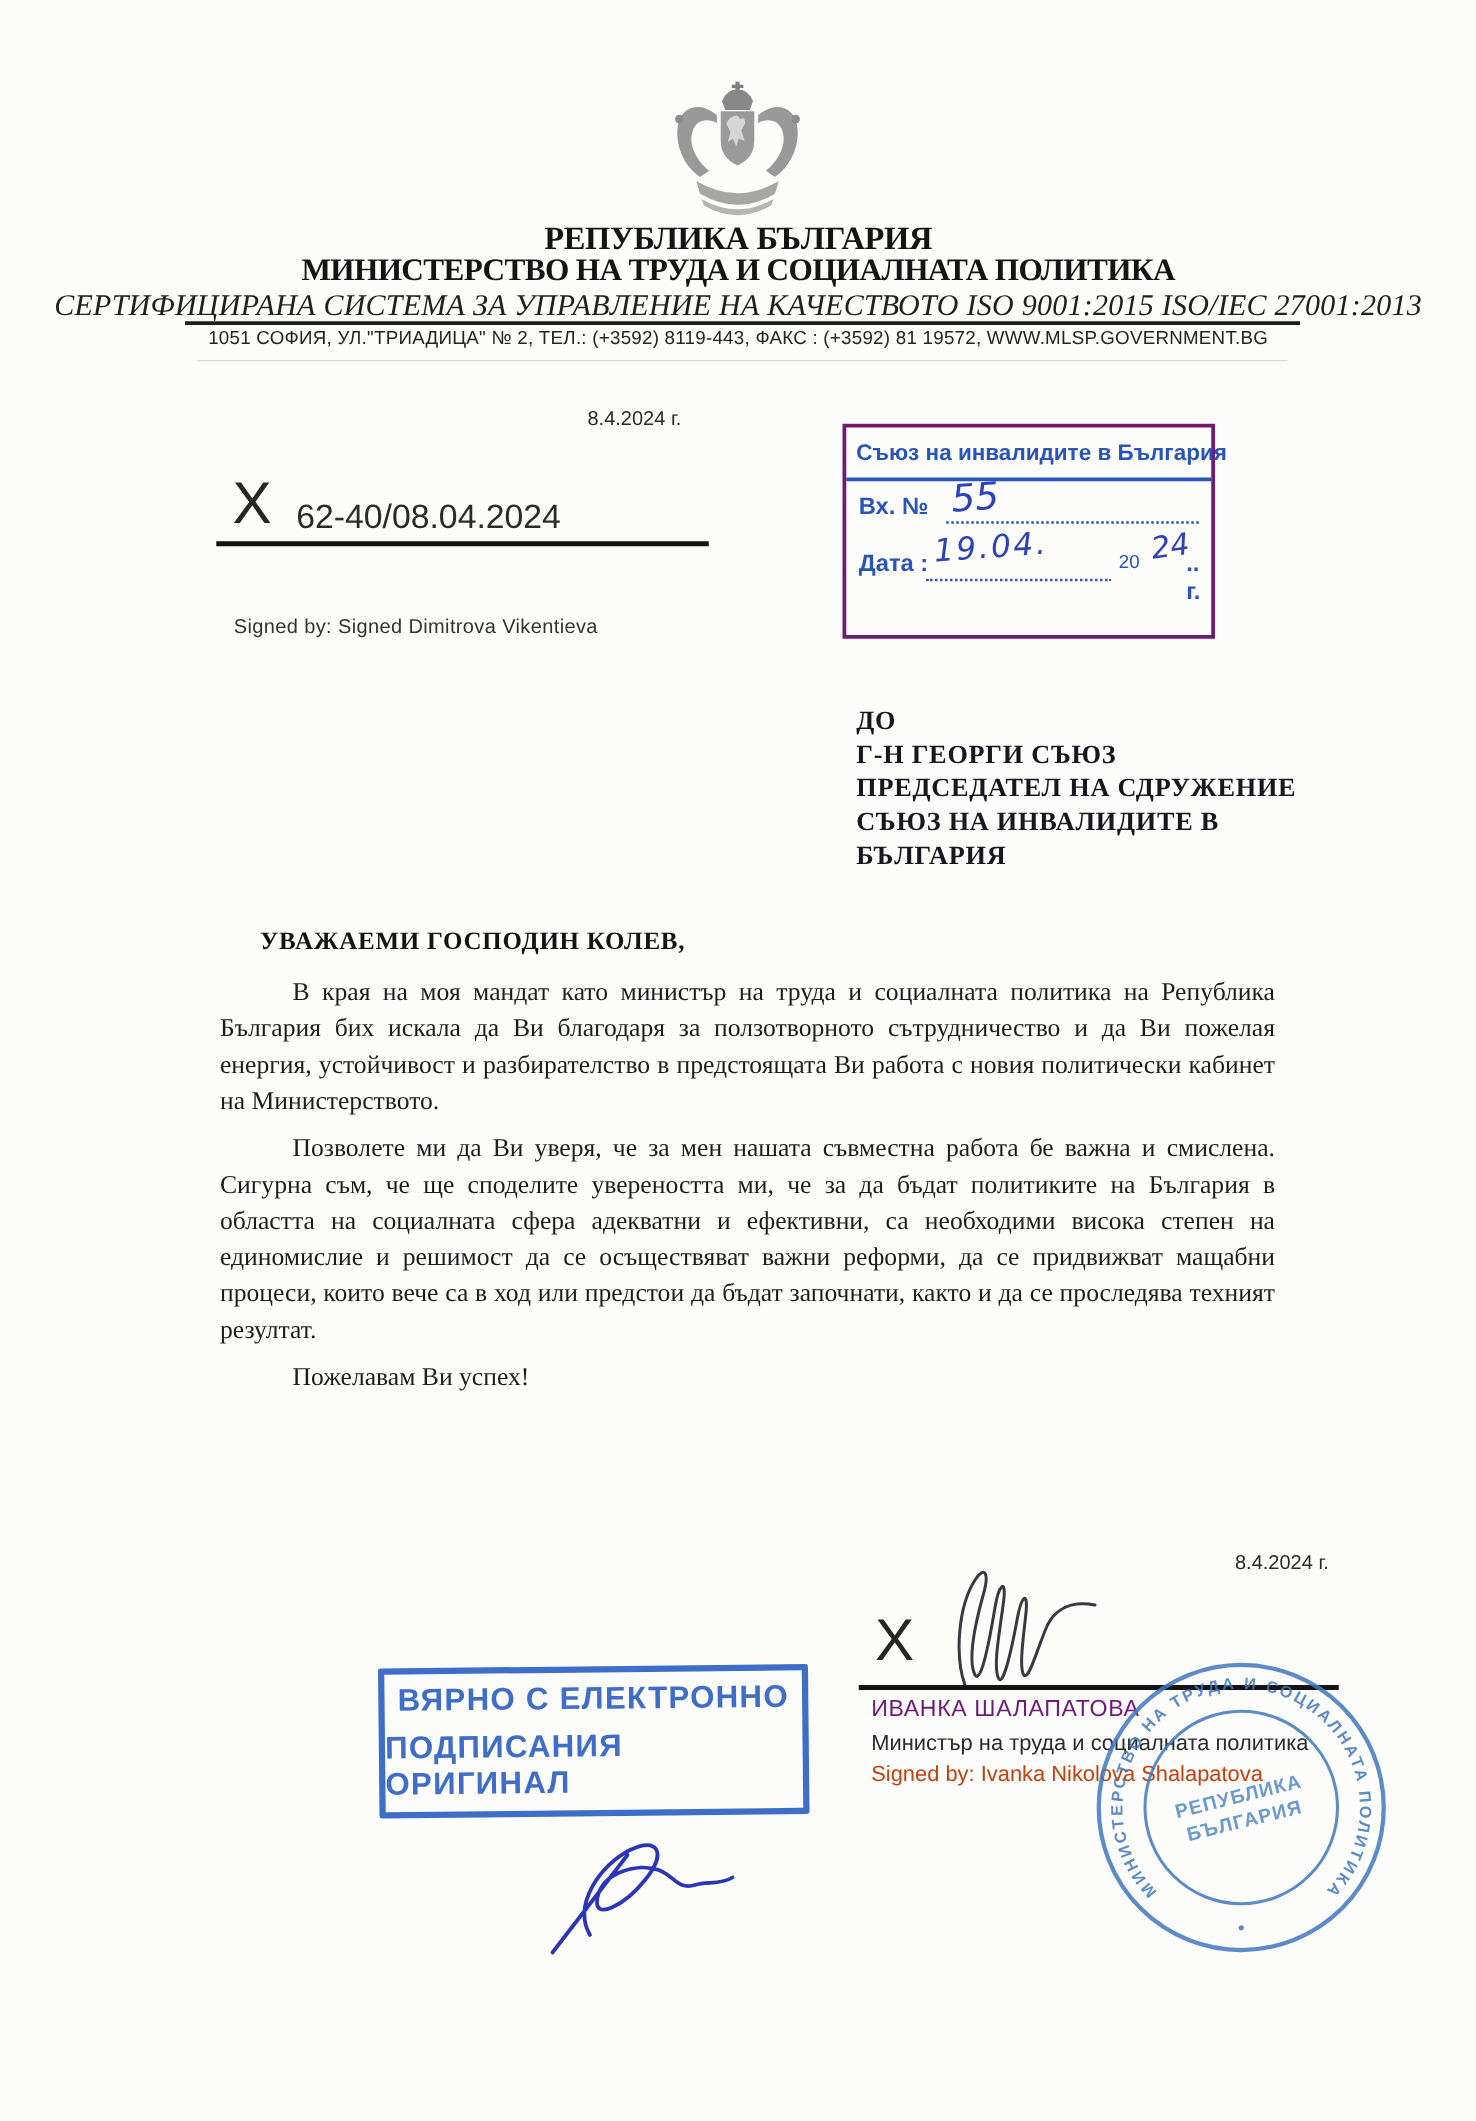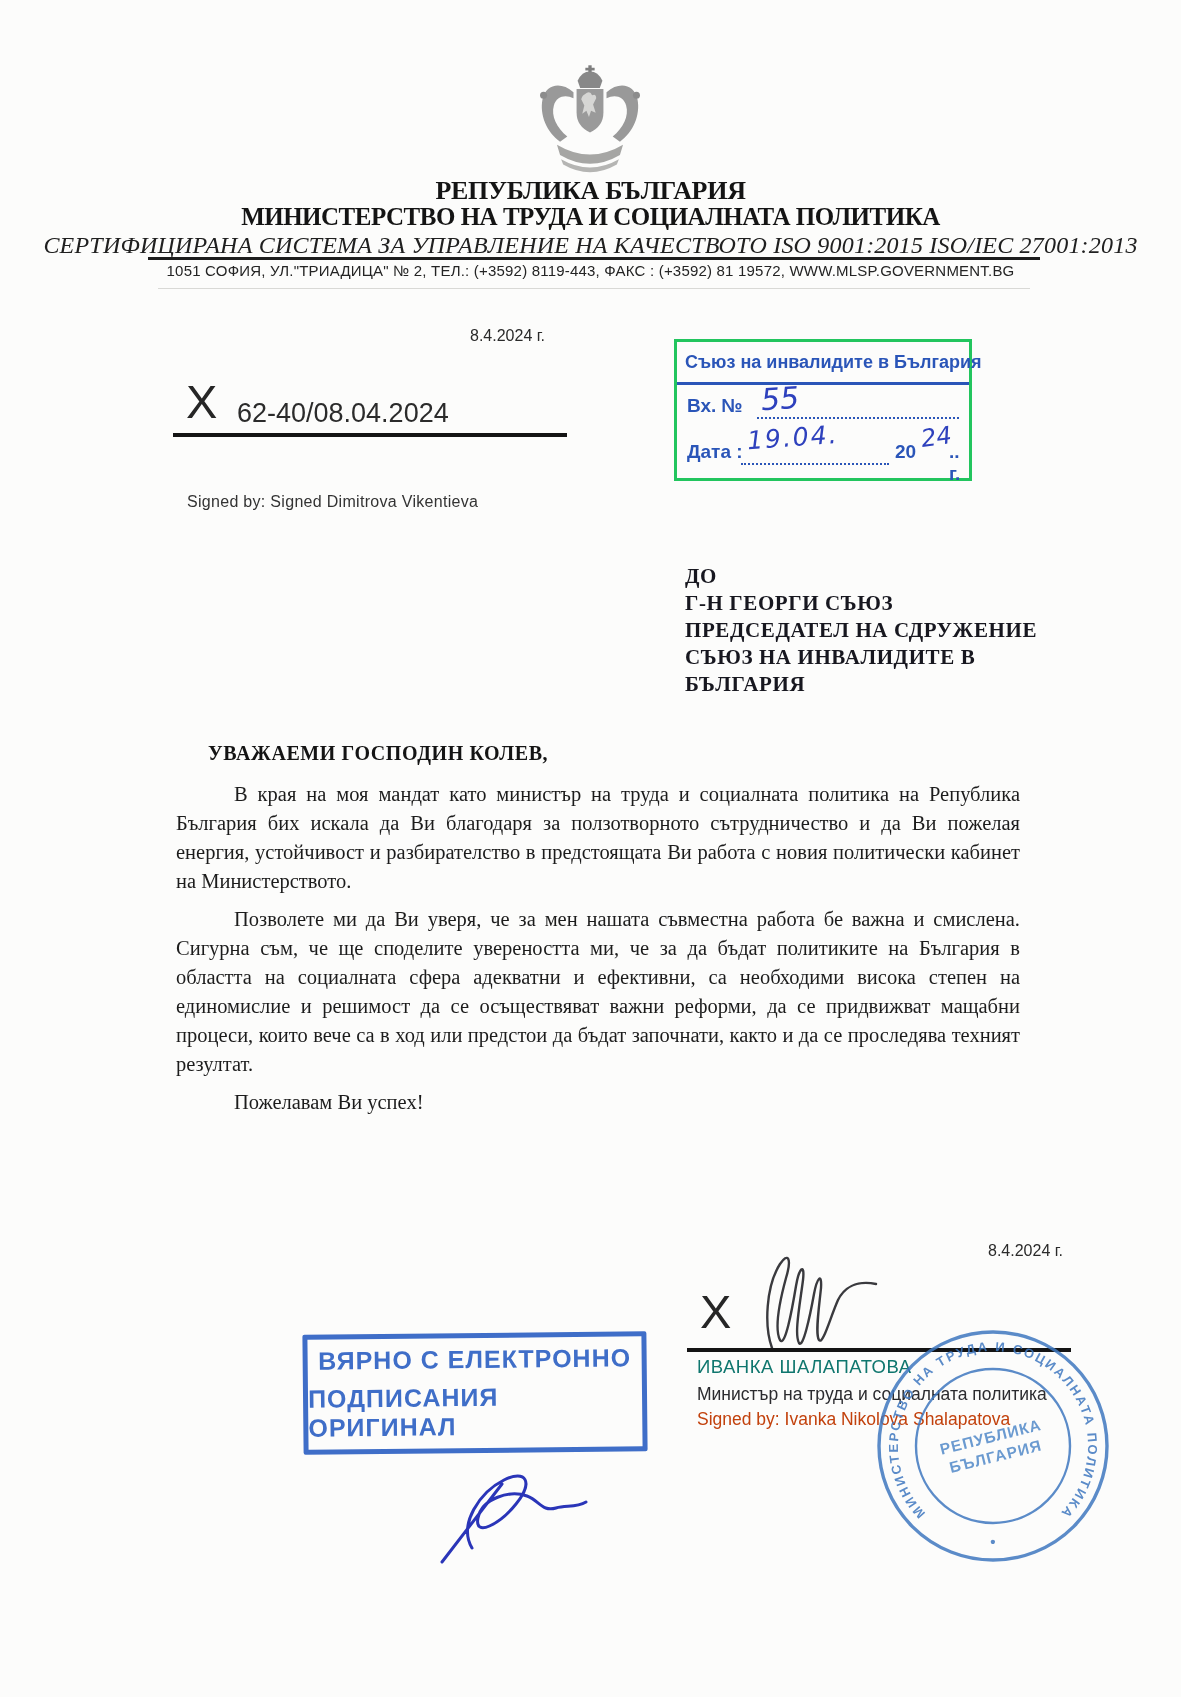--- a/index.html
+++ b/index.html
@@ -20,45 +20,45 @@
   .hdr-address{left:0;top:262px;width:100%;text-align:center;
     font-family:"Liberation Sans", sans-serif;font-size:15px;color:#242424;letter-spacing:0.2px;}
   .hdr-rule2{left:158px;top:288px;width:872px;height:1px;background:#d9d9d6;}
   
   .date-top{left:470px;top:327px;font-family:"Liberation Sans", sans-serif;font-size:16px;color:#2a2a2a;}
   .ref-x{left:186px;top:378px;font-family:"Liberation Sans", sans-serif;font-size:47px;color:#262626;line-height:1;}
   .ref-num{left:237px;top:398px;font-family:"Liberation Sans", sans-serif;font-size:27px;color:#2b2b2b;}
   .ref-line{left:173px;top:433px;width:394px;height:4px;background:#141414;}
   .signed-top{left:187px;top:493px;font-family:"Liberation Sans", sans-serif;font-size:16px;color:#333;letter-spacing:0.3px;}
   
-  .stampbox{left:674px;top:339px;width:298px;height:142px;border:3px solid #22c55e;color:#2a55b8;
+  .stampbox{left:674px;top:339px;width:298px;height:172px;border:3px solid #701a75;color:#2a55b8;
     font-family:"Liberation Sans", sans-serif;box-sizing:border-box;background:rgba(255,255,255,0);}
   .stampbox .title{height:40px;border-bottom:3px solid #2a55b8;display:flex;align-items:center;
     padding:0 8px;font-size:18px;font-weight:600;white-space:nowrap;}
   .stampbox .row{position:relative;height:46px;}
   .stampbox .lbl{position:absolute;left:10px;top:10px;font-size:19px;font-weight:600;}
   .dots{position:absolute;border-bottom:2px dotted #2a55b8;height:1px;}
   .hand{font-family:"DejaVu Sans", sans-serif;font-style:italic;color:#2e41bd;position:absolute;white-space:nowrap;}
   .hw-55{left:84px;top:-4px;font-size:30px;transform:rotate(-4deg);}
   .hw-date{left:70px;top:-8px;font-size:25px;transform:rotate(-4deg);letter-spacing:2px;}
   .hw-24{left:244px;top:-8px;font-size:24px;transform:rotate(-8deg);}
-  .stat-20{position:absolute;left:218px;top:10px;font-size:19px;font-weight:700;}
+  .stat-20{position:absolute;left:218px;top:10px;font-size:15px;font-weight:400;}
   .stat-g{position:absolute;left:272px;top:10px;font-size:19px;font-weight:600;}
   
   .recipient{left:685px;top:516px;font-size:21px;font-weight:bold;line-height:27px;color:#17171f;letter-spacing:0.6px;margin-top:47px;}
   
   .salutation{left:208px;top:742px;font-size:20px;font-weight:bold;letter-spacing:0.6px;color:#141414;}
   .body-text{left:160px;top:780px;width:860px;font-size:20.5px;line-height:29px;text-align:justify;color:#1c1c1c;}
   .body-text p{margin:0 0 9px 16px;text-indent:58px;}
   .body-text p.last{text-align:left;margin-top:1px;}
   
   .date-bottom{left:988px;top:1242px;font-family:"Liberation Sans", sans-serif;font-size:16px;color:#2a2a2a;}
   .sig-x{left:700px;top:1288px;font-family:"Liberation Sans", sans-serif;font-size:47px;color:#262626;line-height:1;}
   .sig-line{left:687px;top:1348px;width:384px;height:4px;background:#141414;}
-  .sig-name{left:697px;top:1356px;font-family:"Liberation Sans", sans-serif;font-size:18.5px;color:#0f766e;letter-spacing:0.5px;}
+  .sig-name{left:697px;top:1356px;font-family:"Liberation Sans", sans-serif;font-size:18.5px;color:#701a75;letter-spacing:0.5px;}
   .sig-title{left:697px;top:1384px;font-family:"Liberation Sans", sans-serif;font-size:17.5px;color:#2b2b2f;}
   .sig-signed{left:697px;top:1409px;font-family:"Liberation Sans", sans-serif;font-size:17.5px;color:#c2410c;}
   
   .verify{left:303px;top:1333px;width:344px;height:120px;box-sizing:border-box;
     border:5px solid #2f62c4;border-radius:2px;transform:rotate(-0.6deg);
     display:flex;flex-direction:column;align-items:center;justify-content:center;gap:9px;
     color:#2f62c4;font-family:"Liberation Sans", sans-serif;font-weight:bold;font-size:25px;
     letter-spacing:1px;opacity:0.92;}
   
   .emblem{left:526px;top:64px;width:128px;height:112px;}

